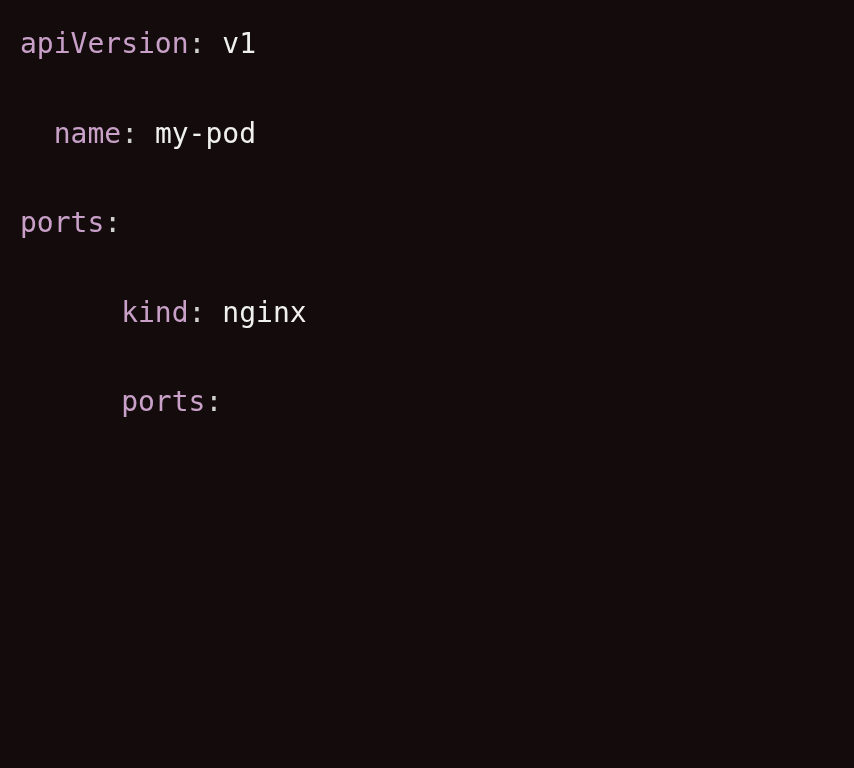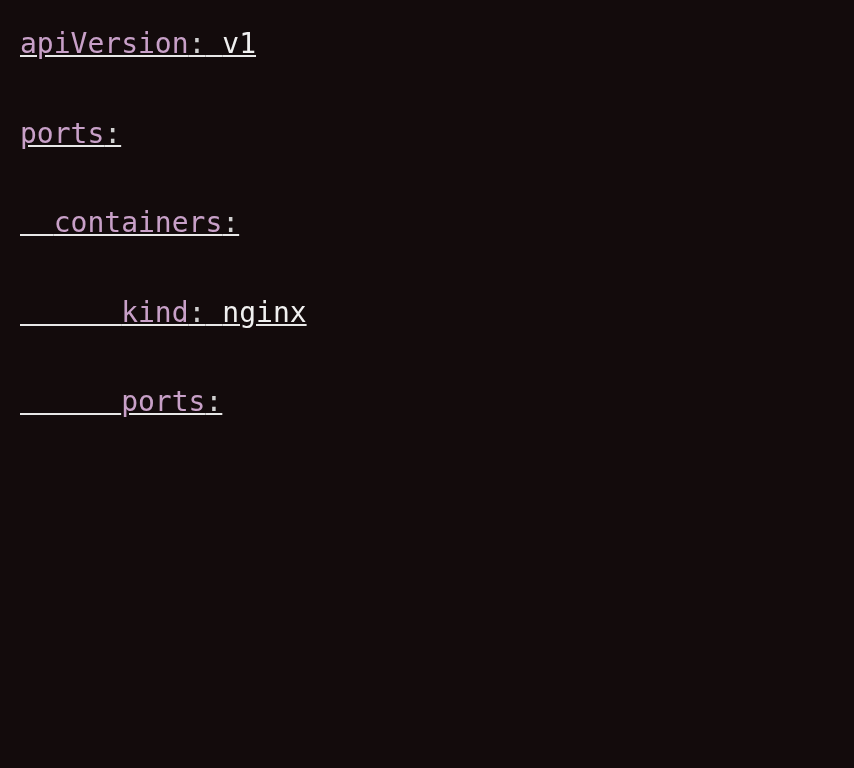--- a/index.html
+++ b/index.html
@@ -13,41 +13,40 @@
       font-size: 28px;
       line-height: 1.6;
       padding: 22px 20px;
       color: #e8e8e8;
       width: 854px;
       height: 768px;
       overflow: hidden;
     }
     .line {
       white-space: pre;
-      text-decoration: underline;
     }
     .key {
       color: #c8a0c8;
     }
     .colon {
       color: #d0d0d0;
     }
     .dash {
       color: #888;
     }
     .value {
       color: #f0f0f0;
     }
   </style>
 </head>
 <body>
 
 <pre><div class="line"><span class="key">apiVersion</span><span class="colon">:</span> <span class="value">v1</span></div>
+<div class="line">  <span class="key">name</span><span class="colon">:</span> <span class="value">my-pod</span></div>
 <div class="line"><span class="key">ports</span><span class="colon">:</span></div>
-<div class="line">  <span class="key">containers</span><span class="colon">:</span></div>
 <div class="line">      <span class="key">kind</span><span class="colon">:</span> <span class="value">nginx</span></div>
 <div class="line">      <span class="key">ports</span><span class="colon">:</span></div>
 
 
 
 
 
 
 </pre>
 

